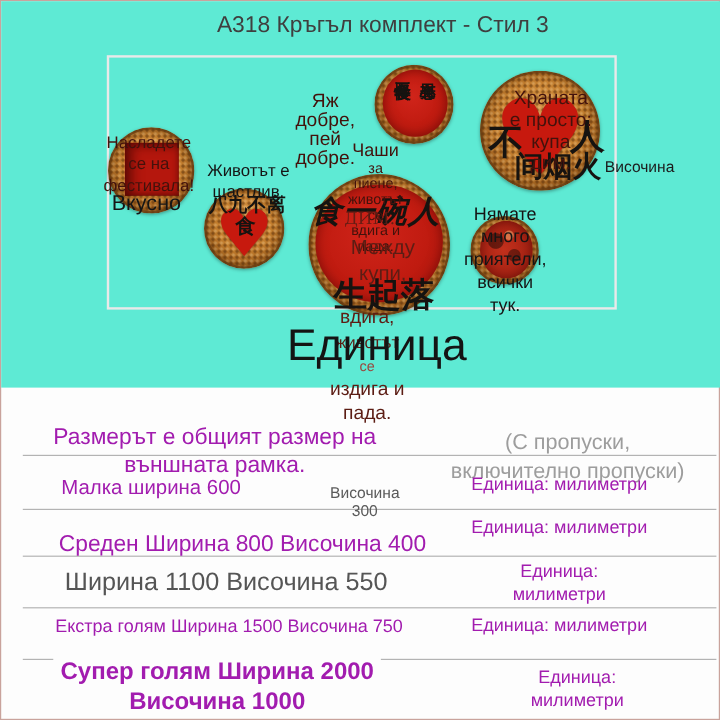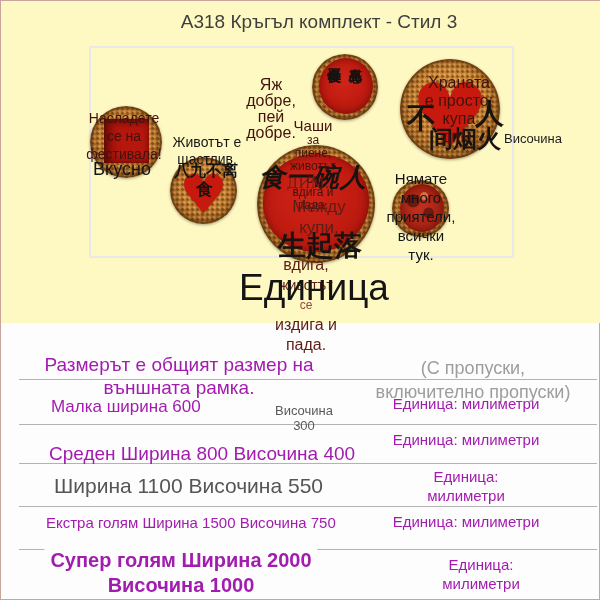--- a/index.html
+++ b/index.html
@@ -1,21 +1,21 @@
 <!DOCTYPE html>
 <html><head>
 <meta charset="utf-8">
 <style>
   * { margin:0; padding:0; box-sizing:border-box; }
   html,body { width:600px; height:600px; }
   body { font-family:"Liberation Sans","DejaVu Sans",sans-serif; background:#fdfdfd; position:relative; overflow:hidden; }
   .page { position:absolute; inset:0; width:600px; height:600px; border:1px solid #c9a39c; }
 
   
-  .hero { position:absolute; left:0; top:0; width:600px; height:322px; background:#fef9c3; }
+  .hero { position:absolute; left:0; top:0; width:600px; height:322px; background:#5eead4; }
   .page-title { position:absolute; left:318px; top:10px; transform:translateX(-50%);
                 font-size:19px; color:#3f3f3f; white-space:nowrap; }
   .frame { position:absolute; left:88px; top:45px; width:425px; height:212px;
            border:2px solid #e9e9e9; }
 
   
   .mat { position:absolute; border-radius:50%;
     background:
       radial-gradient(circle, rgba(72,36,8,0.45) 1px, transparent 1.7px) 0 0/5px 5px,
       radial-gradient(circle, rgba(255,226,170,0.30) 1px, transparent 1.7px) 2px 3px/5px 5px,

